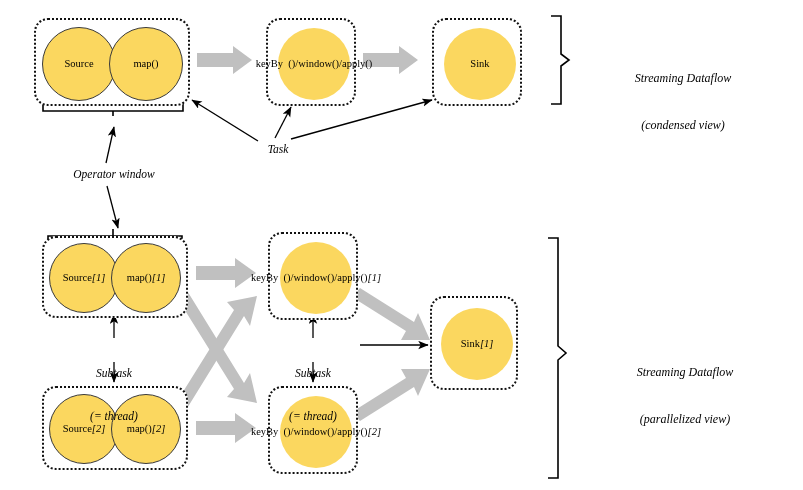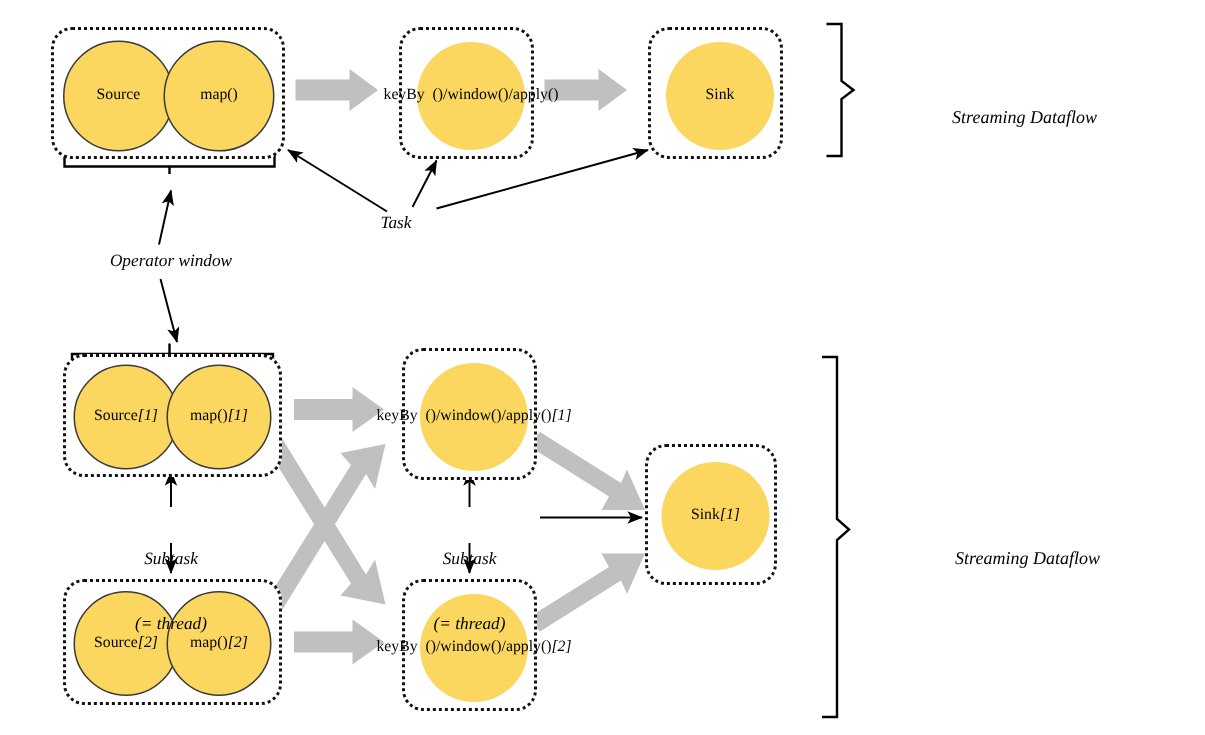--- a/index.html
+++ b/index.html
@@ -185,25 +185,26 @@
   </div>
 
   <div class="node-box" style="left:432px; top:18px; width:90px; height:88px;">
     <div class="circle plain" style="left:10px; top:8px; width:72px; height:72px;">
       <span class="c-label">Sink</span>
     </div>
   </div>
 
   <div class="brace-label" style="left:583px; top:40px; width:200px;">
     <div>Streaming Dataflow</div>
+    <div>(condensed view)</div>
   </div>
 
   <div class="annot" style="left:47px; top:167px; width:134px;">Operator window</div>
 
-  <div class="annot" style="left:234px; top:142px; width:60px;">Task</div>
+  <div class="annot" style="left:248px; top:142px; width:60px;">Task</div>
 
   <div class="node-box" style="left:42px; top:236px; width:146px; height:82px;">
     <div class="circle" style="left:5px; top:5px; width:70px; height:70px;">
       <span class="c-label">Source</span>
       <span class="c-idx">[1]</span>
     </div>
     <div class="circle" style="left:67px; top:5px; width:70px; height:70px;">
       <span class="c-label">map()</span>
       <span class="c-idx">[1]</span>
     </div>
@@ -250,15 +251,16 @@
     <div>(= thread)</div>
   </div>
 
   <div class="annot" style="left:263px; top:337px; width:100px;">
     <div>Subtask</div>
     <div>(= thread)</div>
   </div>
 
   <div class="brace-label" style="left:580px; top:334px; width:210px;">
     <div>Streaming Dataflow</div>
+    <div>(parallelized view)</div>
   </div>
 
 </div>
 
 </body></html>

